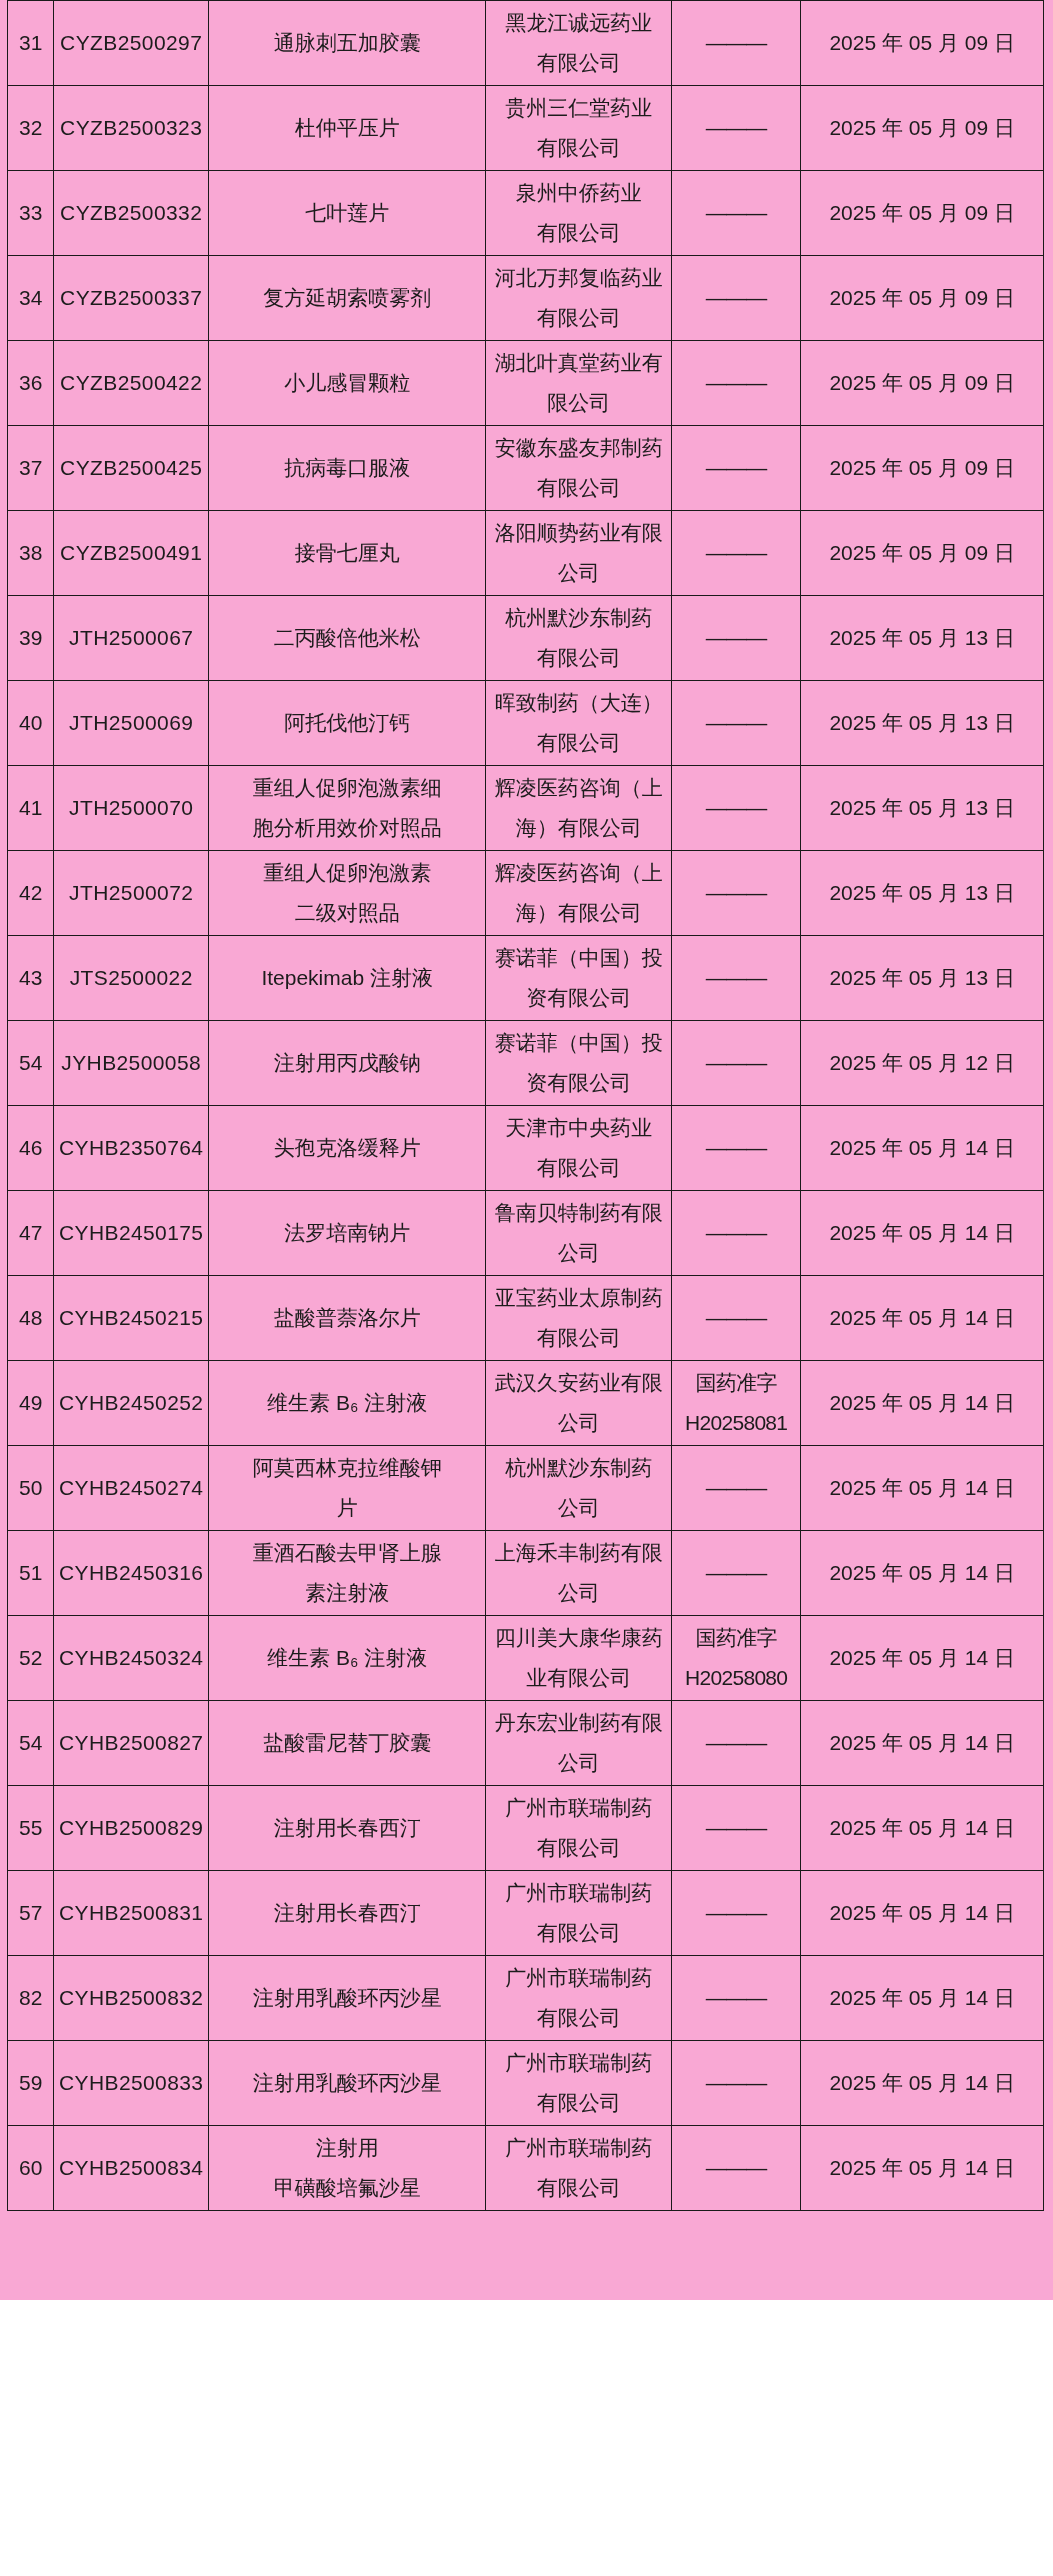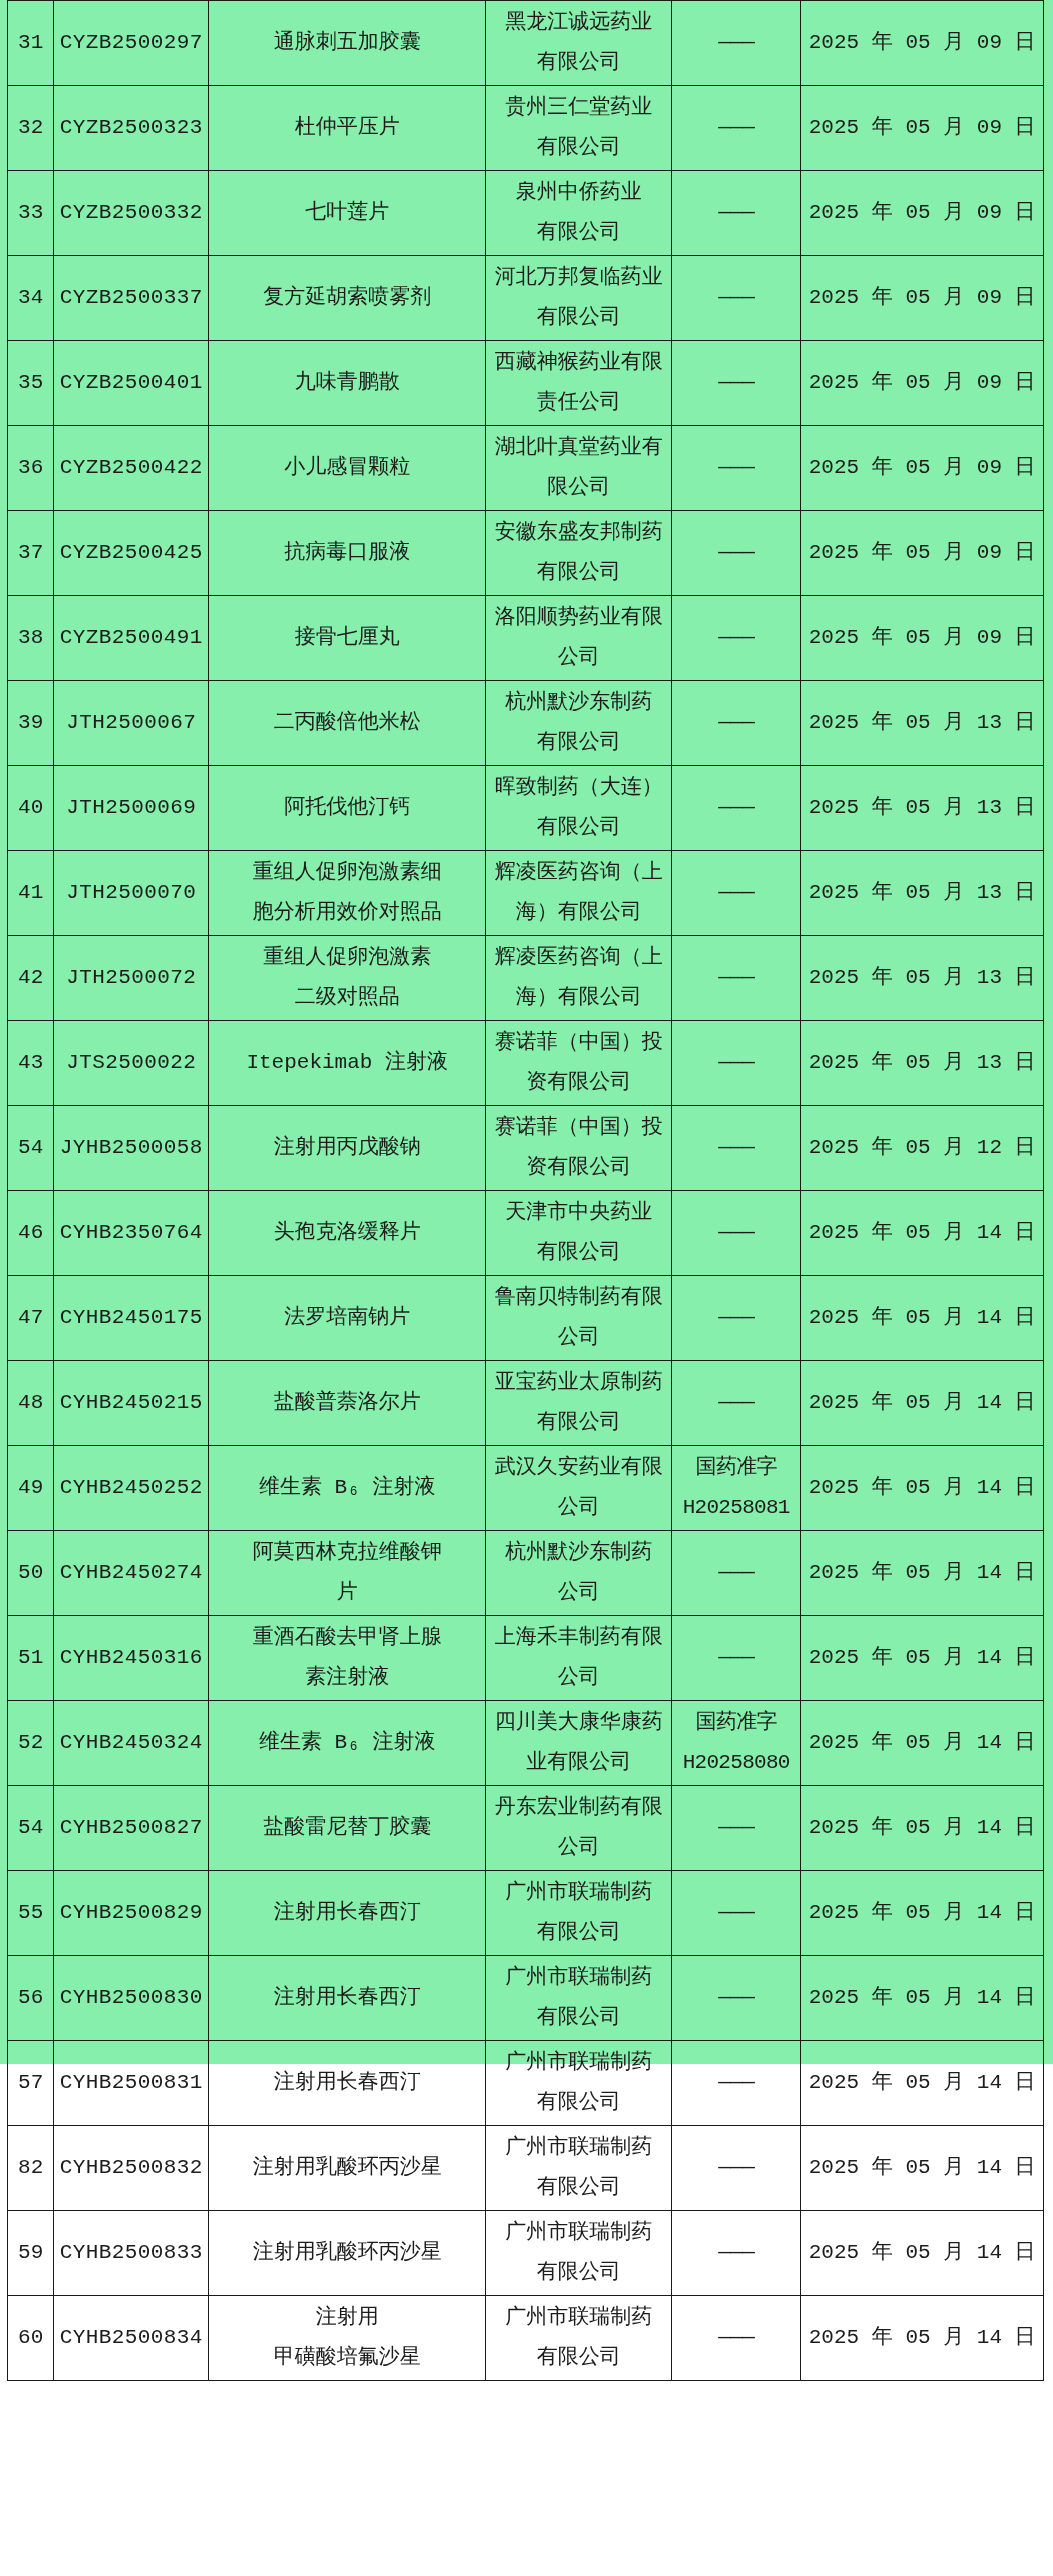--- a/index.html
+++ b/index.html
@@ -7,23 +7,22 @@
     padding: 0;
     background: #ffffff;
     width: 1053px;
     height: 2576px;
     overflow: hidden;
     font-family: "Liberation Sans", sans-serif;
   }
   #stage {
     position: relative;
     width: 1053px;
-    height: 2064px;
-    background: #86efac;
-    font-family: Liberation Mono, monospace;
+    height: 2300px;
+    background: #f9a8d4;
   }
   table.approval {
     position: absolute;
     left: 7.2px;
     top: 0px;
     width: 1035px;
     border-collapse: collapse;
     table-layout: fixed;
   }
   table.approval td {
@@ -91,29 +90,20 @@
         <tr>
           <td class="c-no">34</td>
           <td class="c-accept">CYZB2500337</td>
           <td class="c-drug">复方延胡索喷雾剂</td>
           <td class="c-company">河北万邦复临药业
 有限公司</td>
           <td class="c-approve">———</td>
           <td class="c-date">2025 年 05 月 09 日</td>
         </tr>
         <tr>
-          <td class="c-no">35</td>
-          <td class="c-accept">CYZB2500401</td>
-          <td class="c-drug">九味青鹏散</td>
-          <td class="c-company">西藏神猴药业有限
-责任公司</td>
-          <td class="c-approve">———</td>
-          <td class="c-date">2025 年 05 月 09 日</td>
-        </tr>
-        <tr>
           <td class="c-no">36</td>
           <td class="c-accept">CYZB2500422</td>
           <td class="c-drug">小儿感冒颗粒</td>
           <td class="c-company">湖北叶真堂药业有
 限公司</td>
           <td class="c-approve">———</td>
           <td class="c-date">2025 年 05 月 09 日</td>
         </tr>
         <tr>
           <td class="c-no">37</td>
@@ -268,29 +258,20 @@
         <tr>
           <td class="c-no">55</td>
           <td class="c-accept">CYHB2500829</td>
           <td class="c-drug">注射用长春西汀</td>
           <td class="c-company">广州市联瑞制药
 有限公司</td>
           <td class="c-approve">———</td>
           <td class="c-date">2025 年 05 月 14 日</td>
         </tr>
         <tr>
-          <td class="c-no">56</td>
-          <td class="c-accept">CYHB2500830</td>
-          <td class="c-drug">注射用长春西汀</td>
-          <td class="c-company">广州市联瑞制药
-有限公司</td>
-          <td class="c-approve">———</td>
-          <td class="c-date">2025 年 05 月 14 日</td>
-        </tr>
-        <tr>
           <td class="c-no">57</td>
           <td class="c-accept">CYHB2500831</td>
           <td class="c-drug">注射用长春西汀</td>
           <td class="c-company">广州市联瑞制药
 有限公司</td>
           <td class="c-approve">———</td>
           <td class="c-date">2025 年 05 月 14 日</td>
         </tr>
         <tr>
           <td class="c-no">82</td>

